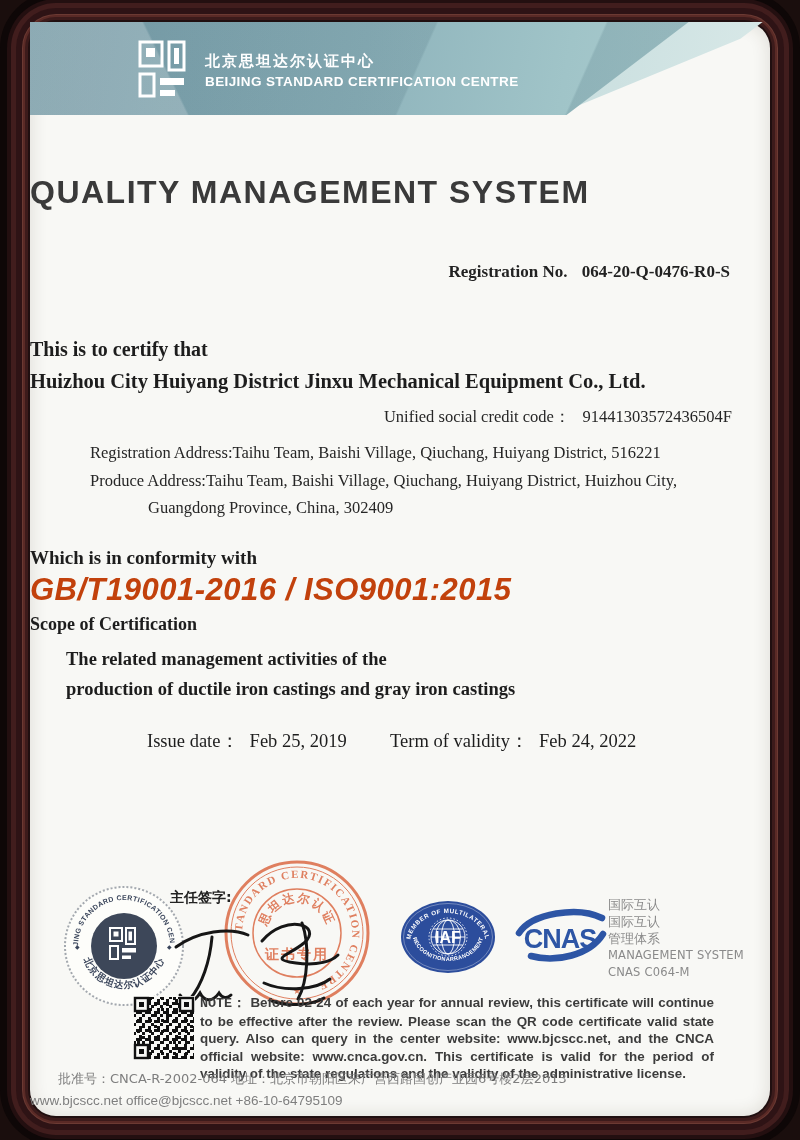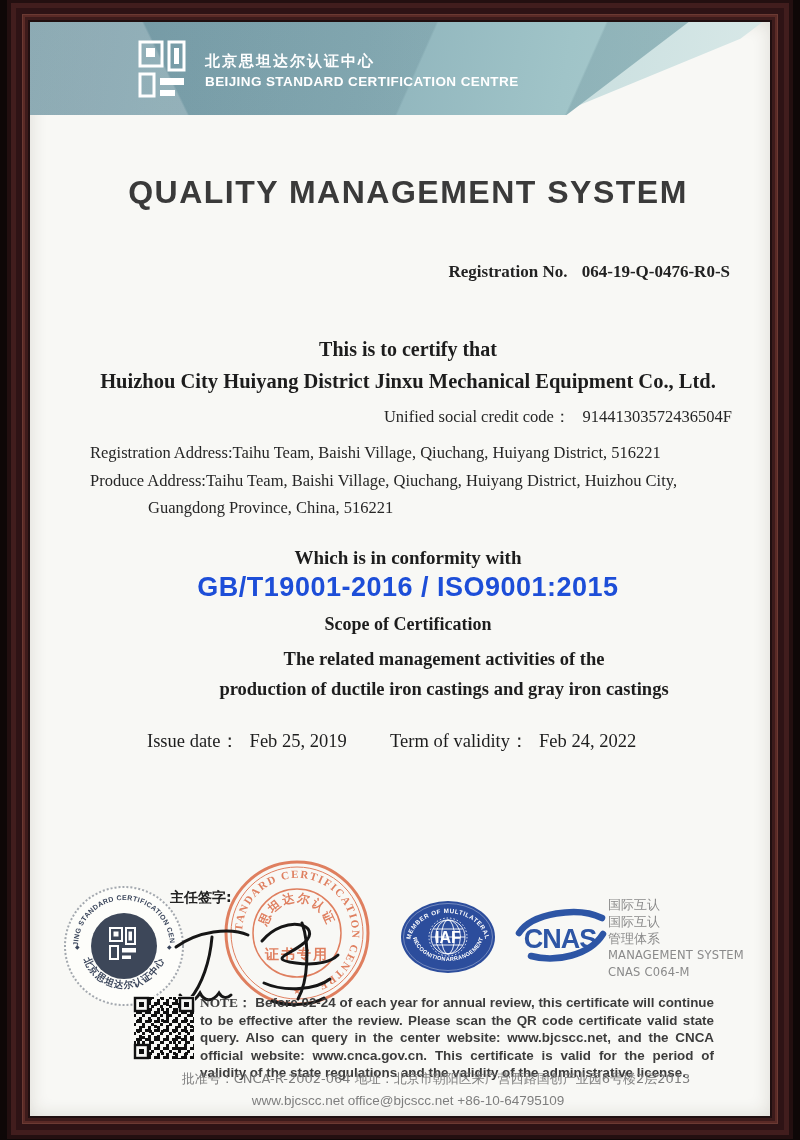--- a/index.html
+++ b/index.html
@@ -1,64 +1,64 @@
 <!DOCTYPE html>
 <html><head>
 <meta charset="utf-8">
 <style>
   html,body{margin:0;padding:0;background:#120a09;}
   .canvas{position:relative;width:800px;height:1140px;background:#1a0e0d;overflow:hidden;
           font-family:"Liberation Serif",serif;}
   .paper{position:absolute;left:30px;top:22px;right:30px;bottom:24px;background:#f8f8f5;
          box-shadow:0 0 0 2px #200f10,0 0 0 5px #3c1b1b,0 0 0 7px #5a2a26,0 0 0 8px #6b3a33,
                     0 0 0 14px #2e1315,0 0 0 19px #411d1d,0 0 0 23px #230f10,0 0 0 30px #0e0707,
-                    inset 0 0 18px rgba(60,40,20,.14);}
+                    inset 0 0 18px rgba(60,40,20,.14);border-radius:26px;}
   
   .band{position:absolute;left:0;top:0;width:100%;height:93px;
         background:
           linear-gradient(294deg, rgba(10,50,70,.12) 0 26%, rgba(255,255,255,0) 26.3%),
           linear-gradient(64deg, rgba(255,255,255,.20) 0 20%, rgba(255,255,255,0) 20.3%),
           linear-gradient(114deg, rgba(5,40,60,.10) 0 52%, rgba(255,255,255,0) 52.3%),
           linear-gradient(100deg,#7da2ad,#8fb4bc 45%,#a0c4c8 72%,#b0cfd1);
         clip-path:polygon(0 0,89% 0,72.5% 100%,0 100%);}
   .band2{position:absolute;left:0;top:0;width:100%;height:93px;
         background:linear-gradient(100deg,#a9cbce,#c2dadb 60%,#d9e9e8);
         clip-path:polygon(66% 0,99% 0,96% 18%,71% 100%,64% 100%);}
   .band3{position:absolute;left:0;top:0;width:100%;height:60px;
         background:linear-gradient(100deg,#bed8d9,#dcebea);
         clip-path:polygon(80% 0,97% 0,88% 55%);opacity:.8;}
   .org{position:absolute;left:175px;top:30px;color:#fff;font-family:"Liberation Sans",sans-serif;}
   .org-cn{font-size:15px;font-weight:bold;letter-spacing:2px;font-family:"DejaVu Sans","Liberation Sans",sans-serif;}
   .org-en{font-size:13.5px;font-weight:bold;letter-spacing:.4px;margin-top:3px;}
   .org-logo{position:absolute;left:105px;top:16px;}
   
   .abs{position:absolute;}
-  .ctr{left:8px;width:100%;text-align:center;}
+  .ctr{left:0;width:100%;text-align:left;}
   .title{font-family:"Liberation Sans",sans-serif;font-weight:bold;font-size:32px;
          letter-spacing:1.5px;color:#3a3a3a;line-height:37px;}
   .regline{font-weight:bold;font-size:17px;color:#222;}
   .certify{font-weight:bold;font-size:20px;color:#1d1d1d;}
   .company{font-weight:bold;font-size:20.5px;color:#1d1d1d;}
   .serif16{font-size:16.5px;color:#262626;}
   .conformity{font-weight:bold;font-size:19px;color:#1d1d1d;}
-  .standard{font-family:"Liberation Sans",sans-serif;font-weight:bold;font-size:27px;
-            letter-spacing:.5px;color:#1d4ed8;}
+  .standard{font-family:"Liberation Sans",sans-serif;font-weight:bold;font-size:31px;
+            letter-spacing:.5px;color:#c2410c;font-style:italic;}
   .scopehdr{font-weight:bold;font-size:18px;color:#1d1d1d;}
   .scopeln{font-weight:bold;font-size:18.5px;color:#1d1d1d;padding-left:36px;}
   .dates{font-size:18.5px;color:#1d1d1d;}
   .dates .val{margin-left:6px;}
   
   .sig-label{font-family:"DejaVu Sans","Liberation Sans",sans-serif;font-size:14px;
              font-weight:bold;color:#222;}
   .grayblock{font-family:"DejaVu Sans","Liberation Sans",sans-serif;font-size:13px;
              color:#8a8a8a;line-height:17px;}
   .grayblock .lat{font-size:11.5px;letter-spacing:.2px;}
   .note{font-family:"Liberation Sans",sans-serif;font-size:13.4px;font-weight:bold;
         color:#3c3c3c;line-height:17.6px;text-align:justify;}
-  .note .nlabel{font-family:Liberation Serif, serif;margin-right:4px;}
+  .note .nlabel{font-family:Liberation Mono, monospace;margin-right:4px;}
   .footline{font-family:"DejaVu Sans","Liberation Sans",sans-serif;font-size:13px;color:#7e7e7e;}
   .footline2{font-family:"Liberation Sans",sans-serif;font-size:13.5px;color:#7e7e7e;}
 </style>
 </head>
 <body>
 
 <div class="canvas">
   <div class="paper">
 
     <div class="band3"></div>
@@ -82,33 +82,33 @@
       <div class="org-cn">北京思坦达尔认证中心</div>
       <div class="org-en">BEIJING STANDARD CERTIFICATION CENTRE</div>
     </div>
 
     <div class="abs ctr title" style="top:152px;">
       <div>QUALITY MANAGEMENT SYSTEM</div>
     </div>
 
     <div class="abs regline" style="top:240px;right:40px;">
       <span>Registration  No.</span>
-      <span style="margin-left:10px;">064-19-Q-0476-R0-S</span>
+      <span style="margin-left:10px;">064-20-Q-0476-R0-S</span>
     </div>
 
     <div class="abs ctr company" style="top:348px;">Huizhou City Huiyang District Jinxu Mechanical Equipment Co., Ltd.</div>
     <div class="abs ctr certify" style="top:316px;">This is to certify that</div>
     <div class="abs serif16" style="top:384px;right:38px;">
       <span>Unified social credit code：</span>
       <span style="margin-left:8px;">91441303572436504F</span>
     </div>
 
     <div class="abs serif16" style="top:421px;left:60px;">Registration Address:Taihu Team, Baishi Village, Qiuchang, Huiyang District, 516221</div>
     <div class="abs serif16" style="top:449px;left:60px;">Produce Address:Taihu Team, Baishi Village, Qiuchang, Huiyang District, Huizhou City,</div>
-    <div class="abs serif16" style="top:476px;left:118px;">Guangdong Province, China, 516221</div>
+    <div class="abs serif16" style="top:476px;left:118px;">Guangdong Province, China, 302409</div>
 
     <div class="abs ctr conformity" style="top:525px;">Which is in conformity with</div>
     <div class="abs ctr standard" style="top:550px;">GB/T19001-2016 / ISO9001:2015</div>
     <div class="abs ctr scopehdr" style="top:592px;">Scope of Certification</div>
     <div class="abs ctr scopeln" style="top:627px;">The related management activities of the</div>
     <div class="abs ctr scopeln" style="top:657px;">production of ductile iron castings and gray iron castings</div>
 
     <div class="abs dates" style="top:706px;left:117px;">
       <span>Issue date：</span>
       <span class="val">Feb 25, 2019</span>

